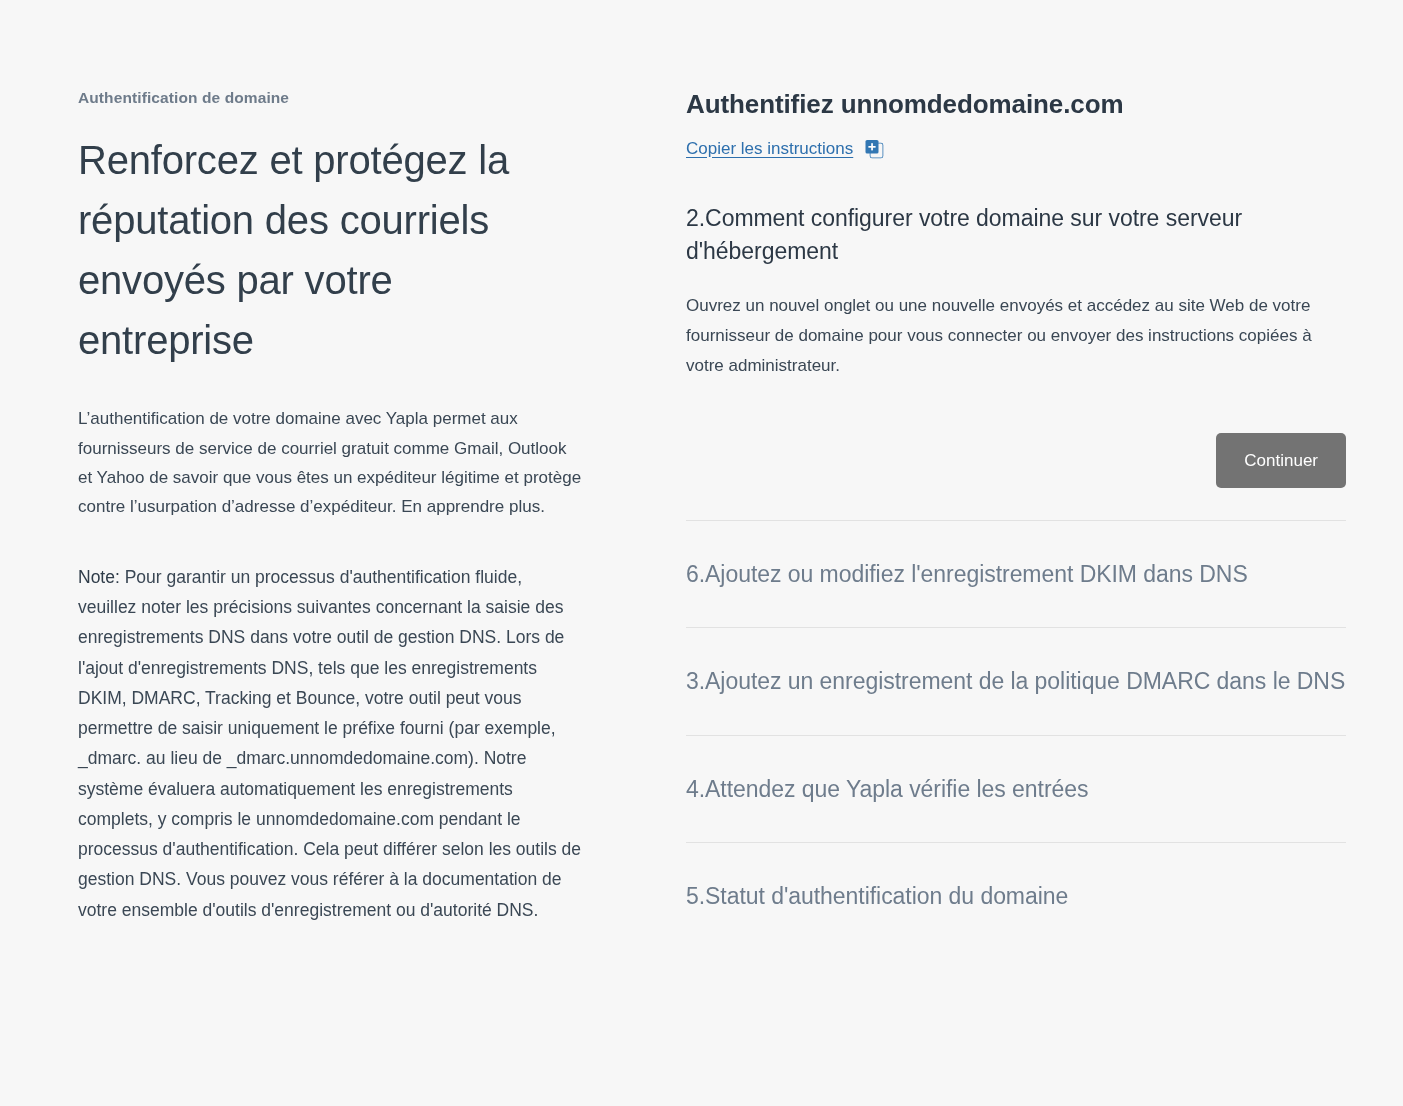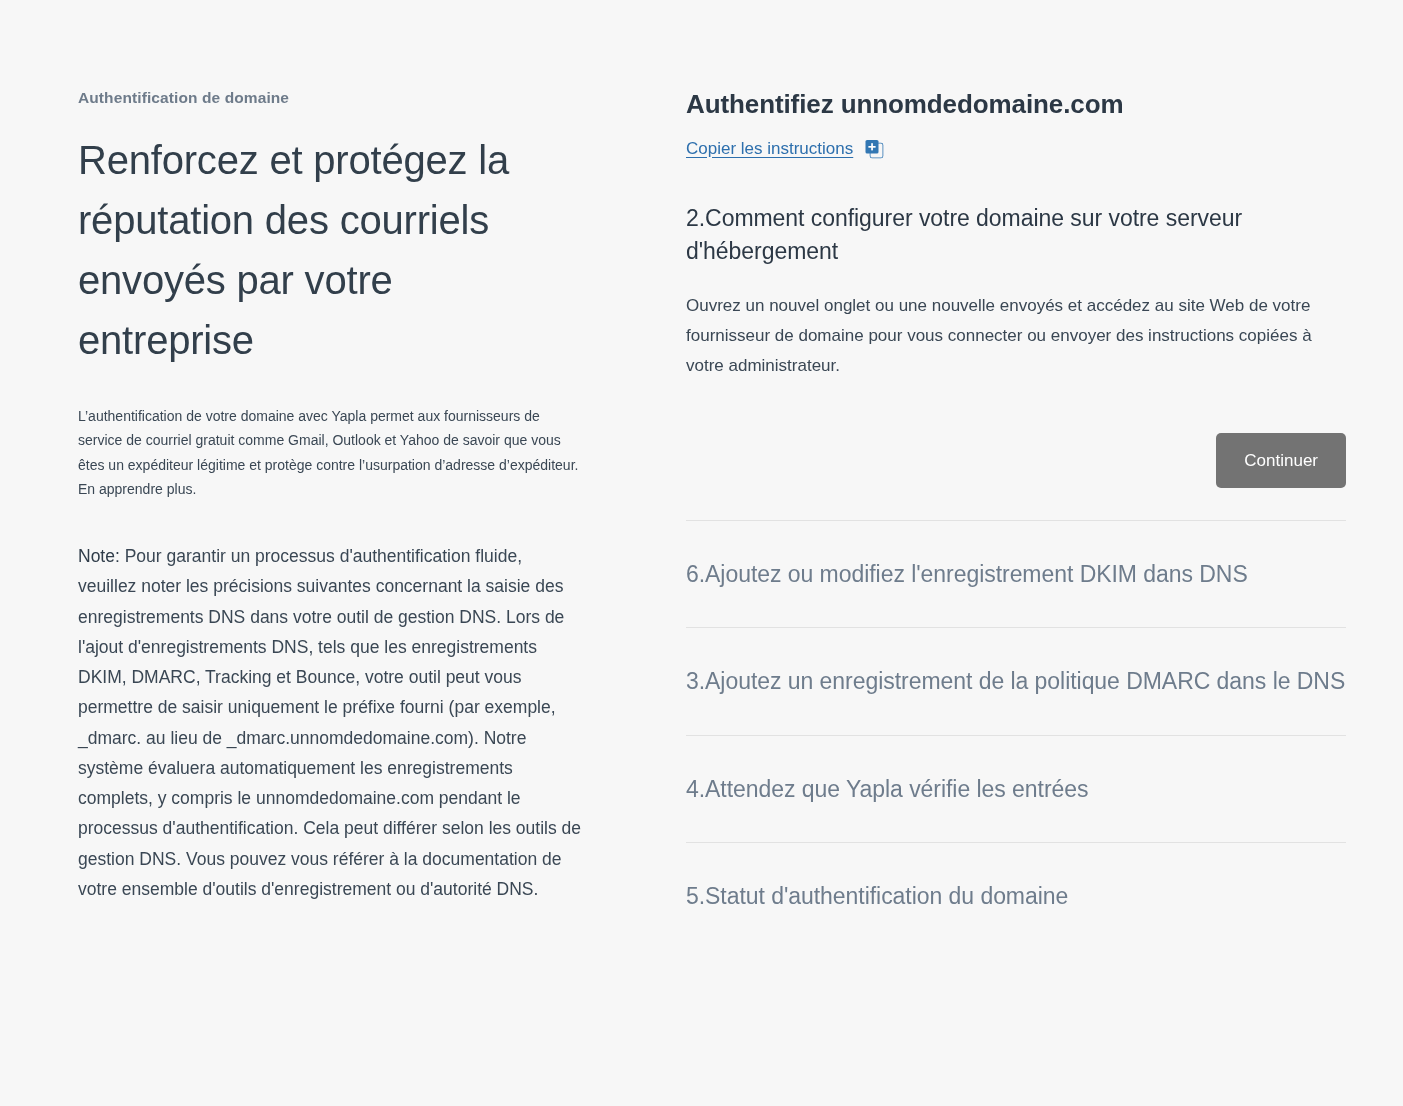--- a/index.html
+++ b/index.html
@@ -43,21 +43,21 @@
     font-size: 40px;
     font-weight: 300;
     color: #323f4b;
     line-height: 1.50;
     letter-spacing: -0.2px;
     margin: 0 0 34px 0;
     max-width: 500px;
   }
 
   .body-text {
-    font-size: 14px;
+    font-size: 17px;
     font-weight: 400;
     color: #3a4754;
     line-height: 1.73;
     margin: 0 0 40px 0;
     max-width: 505px;
   }
 
   .note-text {
     font-size: 17.5px;
     font-weight: 400;

